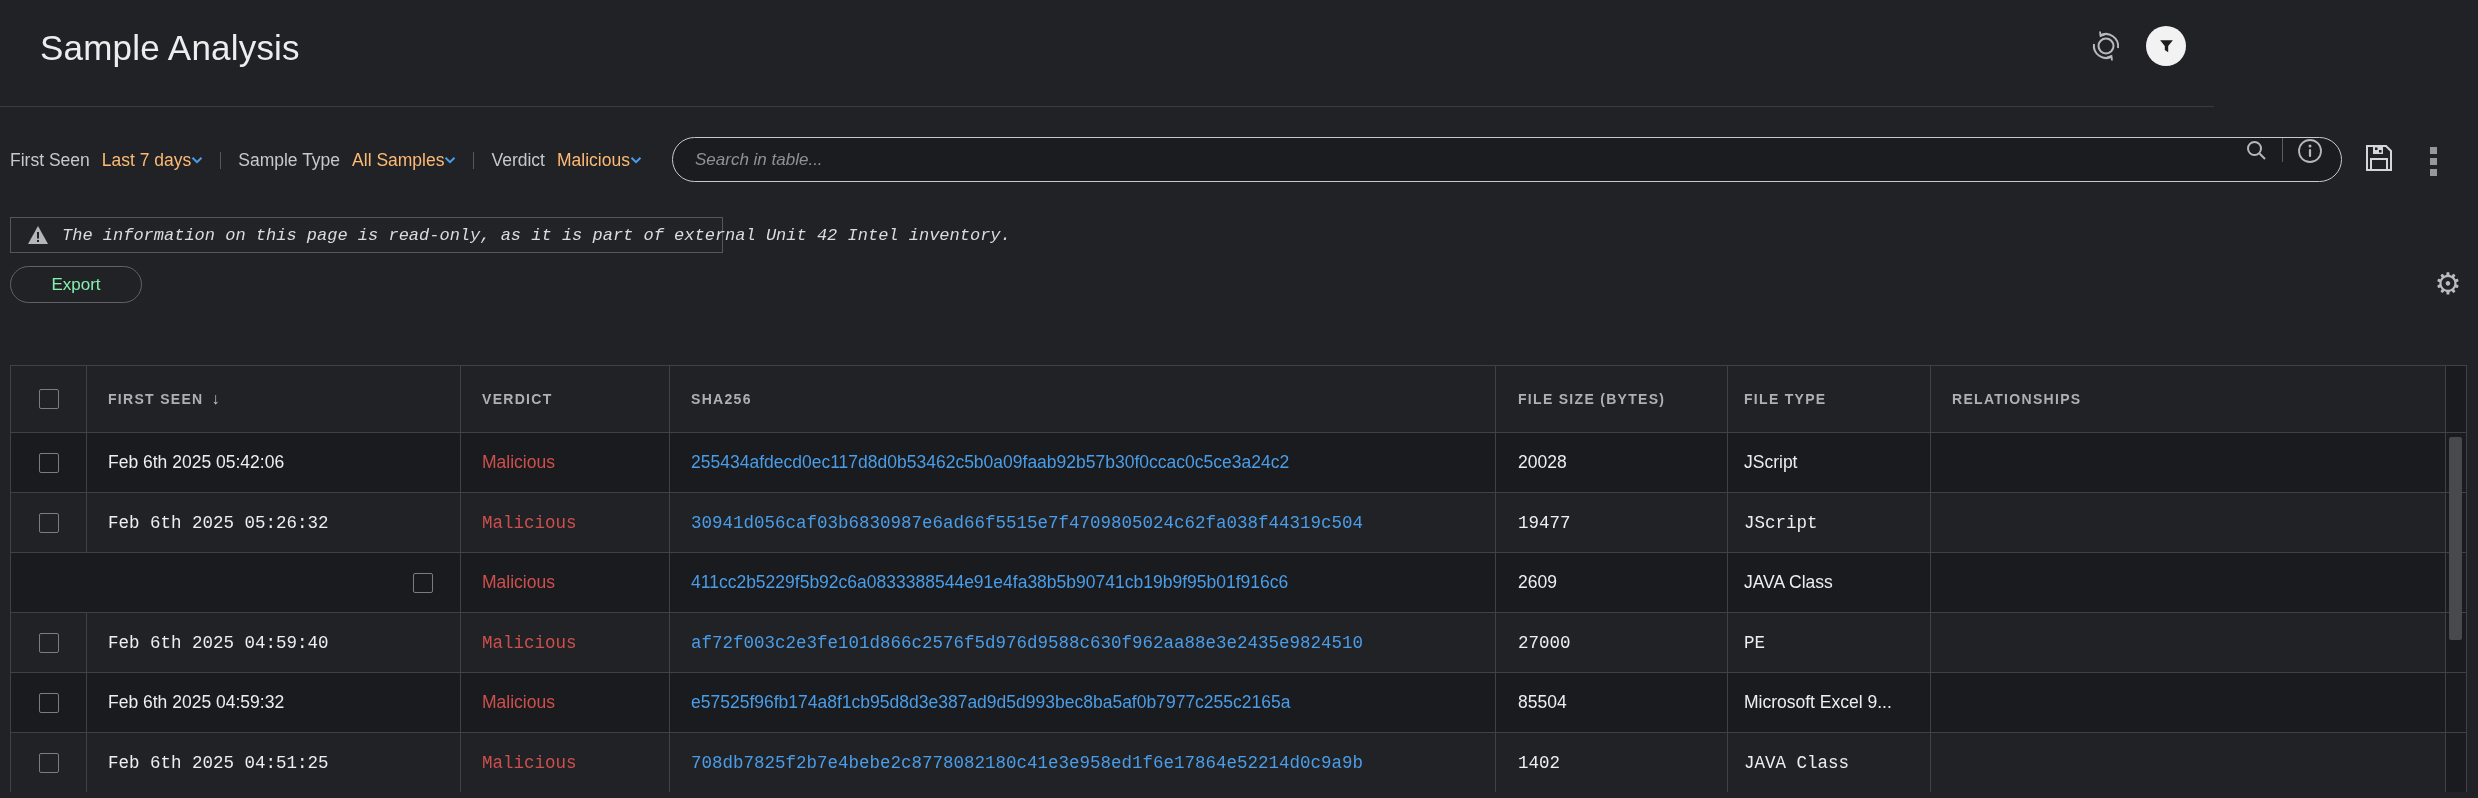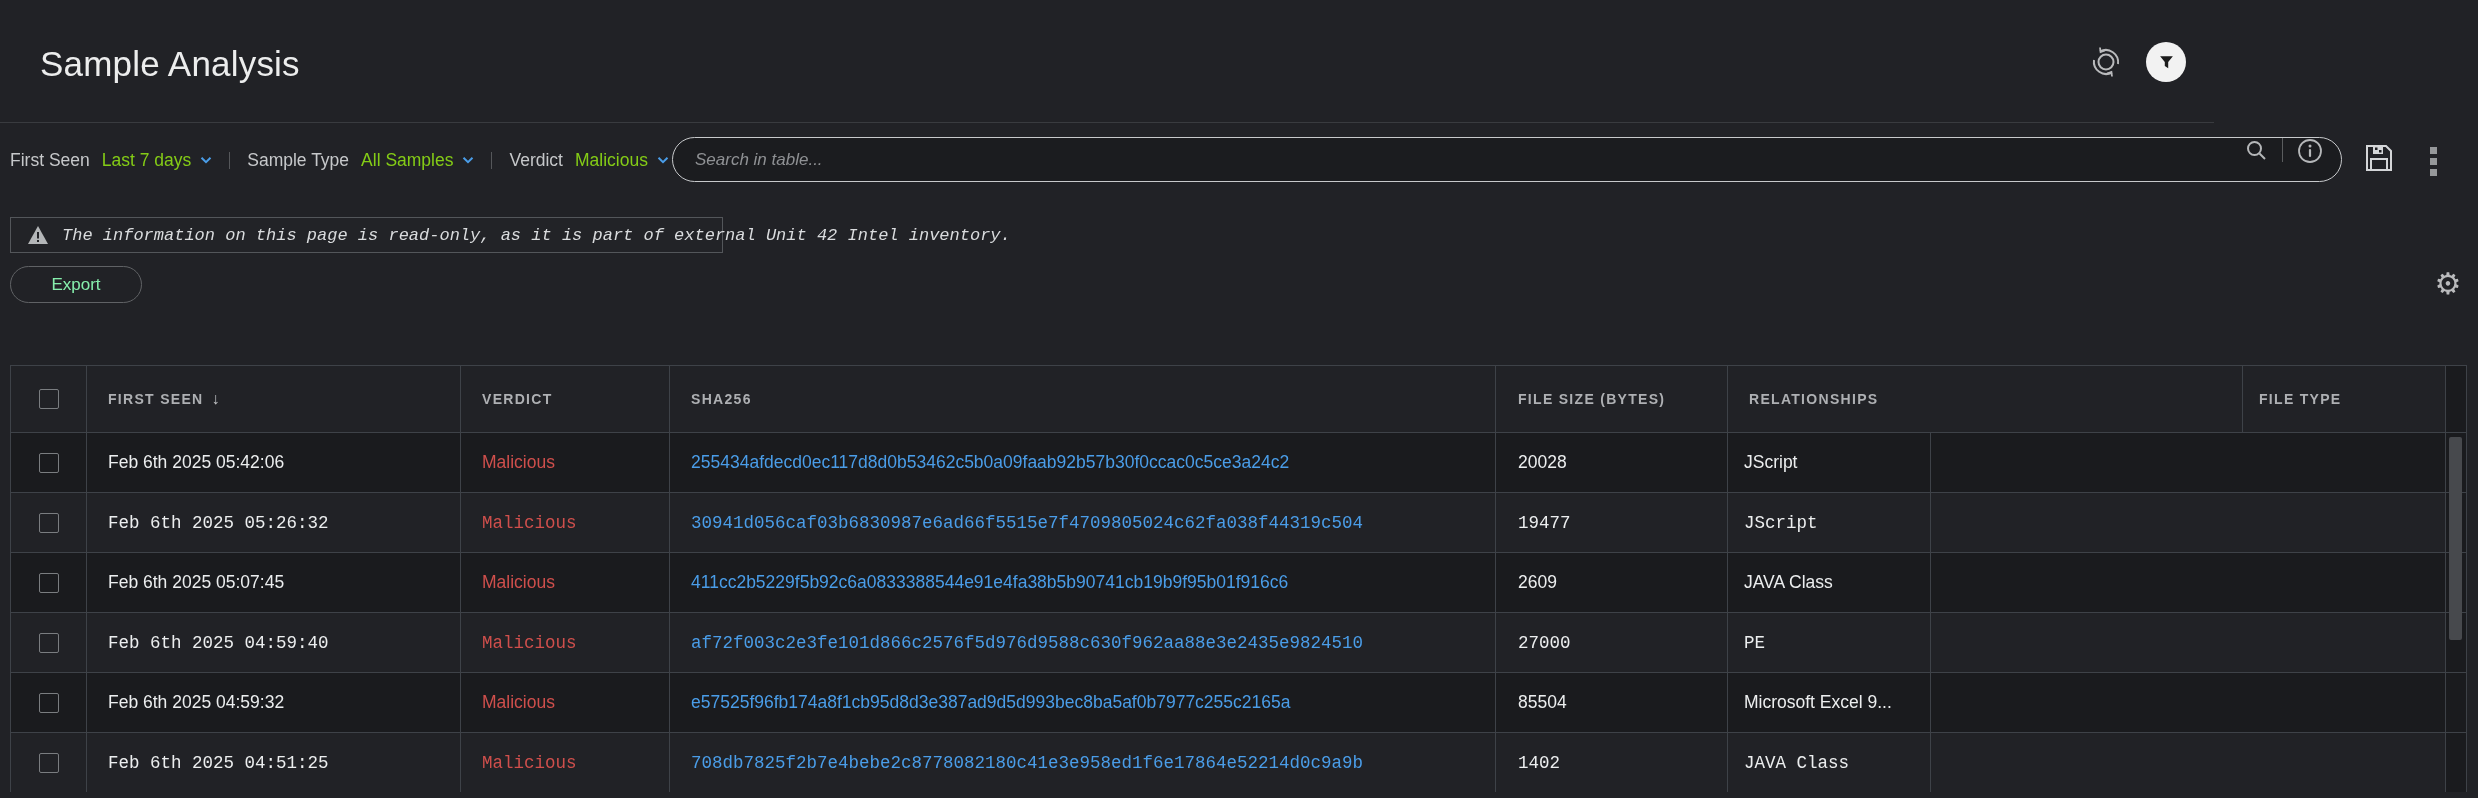--- a/index.html
+++ b/index.html
@@ -6,40 +6,40 @@
   html,body { width: 2478px; height: 798px; }
   body {
     position: relative;
     background: #212226;
     font-family: "Liberation Sans", sans-serif;
     color: #e8eaec;
     overflow: hidden;
   }
   
   .topbar {
-    position: absolute; top: 16px; left: 0; width: 2214px; height: 107px;
+    position: absolute; top: 0; left: 0; width: 2214px; height: 107px;
     border-bottom: 1px solid #393b3f;
   }
   .page-title {
     position: absolute; left: 40px; top: 28px;
     font-size: 35px; font-weight: 400; color: #eceded; letter-spacing: .2px;
   }
   .topbar-icons { position: absolute; right: 28px; top: 26px; display: flex; align-items: center; gap: 20px; }
   .icon-btn { width: 40px; height: 40px; display: flex; align-items: center; justify-content: center; cursor: pointer; }
   .avatar-circle {
     width: 40px; height: 40px; border-radius: 50%; background: #f2f2f2;
     display: flex; align-items: center; justify-content: center; cursor: pointer;
   }
   
   .filterbar {
     position: absolute; left: 10px; top: 137px; height: 46px;
     display: flex; align-items: center; font-size: 17.5px;
   }
   .f-label { color: #c6c8ca; margin-right: 12px; }
-  .f-value { color: #84cc16; cursor: pointer; display: inline-flex; align-items: center; gap: 9px; }
+  .f-value { color: #fdba74; cursor: pointer; display: inline-flex; align-items: center; gap: 0; }
   .f-sep { width: 1px; height: 17px; background: #55575a; margin: 0 17px; }
   
   .search-pill {
     position: absolute; left: 672px; top: 137px; width: 1670px; height: 45px;
     border: 1px solid #c7c9cb; border-radius: 23px; background: #1b1c1f;
     display: flex; padding: 0 18px 0 22px;
   }
   .search-input {
     flex: 1; background: transparent; border: none; outline: none;
     font-family: "Liberation Sans", sans-serif;
@@ -229,25 +229,25 @@
     </div>
     <div class="cell c-verd">
       <span>Verdict</span>
     </div>
     <div class="cell c-sha">
       <span>SHA256</span>
     </div>
     <div class="cell c-size">
       <span>File Size (Bytes)</span>
     </div>
+    <div class="cell c-type">
+      <span>File Type</span>
+    </div>
     <div class="cell c-rel">
       <span>Relationships</span>
-    </div>
-    <div class="cell c-type">
-      <span>File Type</span>
     </div>
     <div class="cell c-scroll"></div>
   </div>
   <div>
       <div class="trow dark">
     <div class="cell c-cb">
       <span class="checkbox"></span>
     </div>
     <div class="cell c-date">
       <span class="cell-text">Feb 6th 2025 05:42:06</span>
@@ -290,23 +290,20 @@
     </div>
     <div class="cell c-rel">
       <span class="cell-text"></span>
     </div>
     <div class="cell c-scroll"></div>
   </div>
       <div class="trow dark">
     <div class="cell c-cb">
       <span class="checkbox"></span>
     </div>
-    <div class="cell c-date">
-      <span class="cell-text">Feb 6th 2025 05:07:45</span>
-    </div>
     <div class="cell c-verd">
       <span class="verdict-text">Malicious</span>
     </div>
     <div class="cell c-sha">
       <a class="sha-link">411cc2b5229f5b92c6a0833388544e91e4fa38b5b90741cb19b9f95b01f916c6</a>
     </div>
     <div class="cell c-size">
       <span class="cell-text">2609</span>
     </div>
     <div class="cell c-type">

